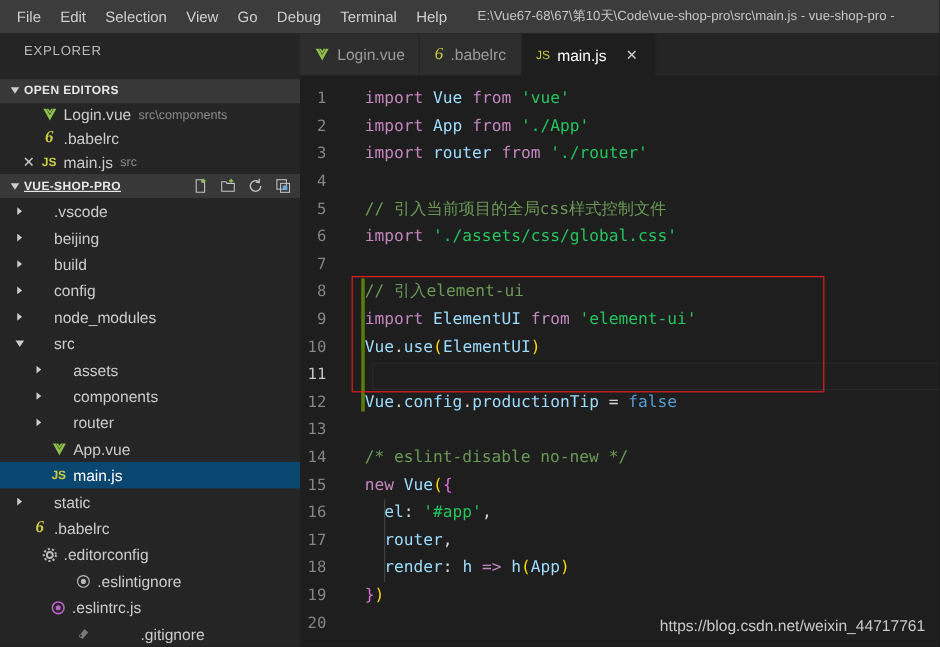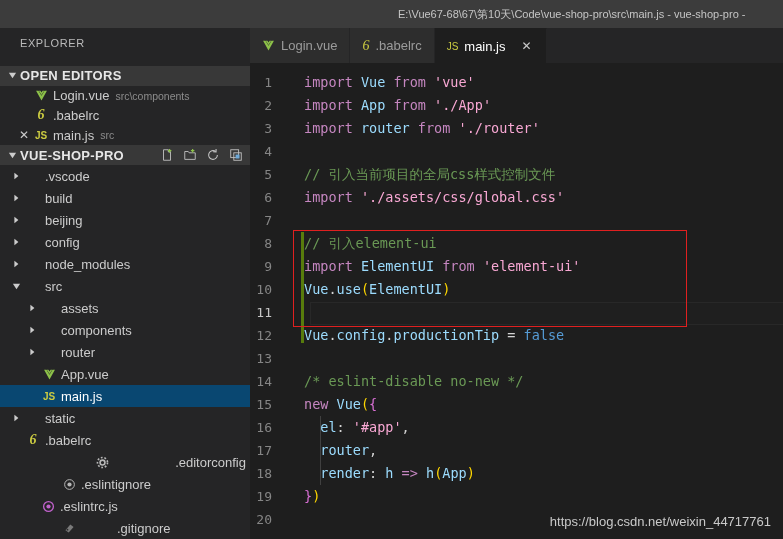--- a/index.html
+++ b/index.html
@@ -76,21 +76,21 @@
     letter-spacing: .6px;
     color: #bbbbbb;
     text-transform: uppercase;
     background: #252526;
   }
   .section-header {
     height: 22px;
     display: flex;
     align-items: center;
     background: #383838;
-    font-size: 13px;
+    font-size: 10px;
     font-weight: bold;
     letter-spacing: .3px;
     color: #e7e7e7;
     padding-left: 4px;
   }
   .section-header.project {
     background: #383838;
     justify-content: space-between;
     padding-right: 6px;
   }
@@ -221,21 +221,21 @@
     color: #858585;
     font-size: 13px;
     font-family: "DejaVu Sans Mono", "Liberation Mono", monospace;
     user-select: none;
   }
   .cline.active .lno { color: #c6c6c6; }
   .ctext { flex: 1 1 auto; padding-left: 10px; position: relative; }
 
   .tok-key { color: #c586c0; }    
   .tok-var { color: #9cdcfe; }    
-  .tok-str { color: #f9a8d4; }    
+  .tok-str { color: #22c55e; }    
   .tok-cmt { color: #6a9955; }
   .tok-plain { color: #d4d4d4; }
   .tok-blue { color: #569cd6; }
   .tok-paren1 { color: #ffd700; }
   .tok-paren2 { color: #da70d6; }
 
   
   .gitbar {
     position: absolute;
     left: 51px;
@@ -271,20 +271,30 @@
     color: #d8d8d8;
     font-family: "Liberation Sans", sans-serif;
     opacity: .92;
     white-space: nowrap;
   }
 </style>
 </head>
 <body>
 
 <div id="titlebar">
+  <div id="menu">
+    <div class="menu-item">File</div>
+    <div class="menu-item">Edit</div>
+    <div class="menu-item">Selection</div>
+    <div class="menu-item">View</div>
+    <div class="menu-item">Go</div>
+    <div class="menu-item">Debug</div>
+    <div class="menu-item">Terminal</div>
+    <div class="menu-item">Help</div>
+  </div>
   <div id="window-title">E:\Vue67-68\67\第10天\Code\vue-shop-pro\src\main.js - vue-shop-pro -</div>
 </div>
 
 <div id="body-wrap">
 
   <div id="sidebar">
 
     <div id="explorer-title">EXPLORER</div>
 
     <div class="section-header">
@@ -319,21 +329,21 @@
 
     <div class="row">
       <span class="spacer-16"></span>
       <span class="close-x">✕</span>
       <span class="ficon icon-js">JS</span>
       <span class="label">main.js</span>
       <span class="desc">src</span>
     </div>
 
     <div class="section-header project">
-      <span style="display:flex;">
+      <span style="display:flex;text-decoration:underline;">
         <span class="twisty">
           <svg width="9" height="9" viewBox="0 0 10 10">
               <path d="M1 2 L9 2 L5 8 Z" fill="#cccccc"></path>
             </svg>
         </span>
         <span>VUE-SHOP-PRO</span>
       </span>
       <span class="hdr-actions">
         <span class="act">
           <svg width="14" height="14" viewBox="0 0 16 16">
@@ -374,30 +384,30 @@
           <span class="ficon"></span>
           <span class="label">.vscode</span>
         </div>
         <div class="row" style="padding-left: 8px;">
           <span class="twisty">
             <svg width="8" height="8" viewBox="0 0 10 10">
               <path d="M3 1 L8 5 L3 9 Z" fill="#cccccc"></path>
             </svg>
           </span>
           <span class="ficon"></span>
+          <span class="label">beijing</span>
+        </div>
+        <div class="row" style="padding-left: 8px;">
+          <span class="twisty">
+            <svg width="8" height="8" viewBox="0 0 10 10">
+              <path d="M3 1 L8 5 L3 9 Z" fill="#cccccc"></path>
+            </svg>
+          </span>
+          <span class="ficon"></span>
           <span class="label">build</span>
-        </div>
-        <div class="row" style="padding-left: 8px;">
-          <span class="twisty">
-            <svg width="8" height="8" viewBox="0 0 10 10">
-              <path d="M3 1 L8 5 L3 9 Z" fill="#cccccc"></path>
-            </svg>
-          </span>
-          <span class="ficon"></span>
-          <span class="label">beijing</span>
         </div>
         <div class="row" style="padding-left: 8px;">
           <span class="twisty">
             <svg width="8" height="8" viewBox="0 0 10 10">
               <path d="M3 1 L8 5 L3 9 Z" fill="#cccccc"></path>
             </svg>
           </span>
           <span class="ficon"></span>
           <span class="label">config</span>
         </div>
@@ -472,21 +482,21 @@
           <span class="ficon"></span>
           <span class="label">static</span>
         </div>
         <div class="row" style="padding-left: 8px;">
           <span class="spacer-16"></span>
           <span class="ficon">
             <span style="color:#cbcb41;font-style:italic;font-family:'Liberation Serif',serif;font-size:14px;">6</span>
           </span>
           <span class="label">.babelrc</span>
         </div>
-        <div class="row" style="padding-left: 16px; justify-content: space-between;">
+        <div class="row" style="padding-left: 16px;">
           <span class="spacer-16"></span>
           <span class="ficon">
             <svg width="13" height="13" viewBox="0 0 16 16">
               <circle cx="8" cy="8" r="3" fill="none" stroke="#b8b8b8" stroke-width="2"></circle>
               <circle cx="8" cy="8" r="6.2" fill="none" stroke="#b8b8b8" stroke-width="2" stroke-dasharray="2.2 2.2"></circle>
             </svg>
           </span>
           <span class="label">.editorconfig</span>
         </div>
         <div class="row" style="padding-left: 8px; margin-left: 36px;">

